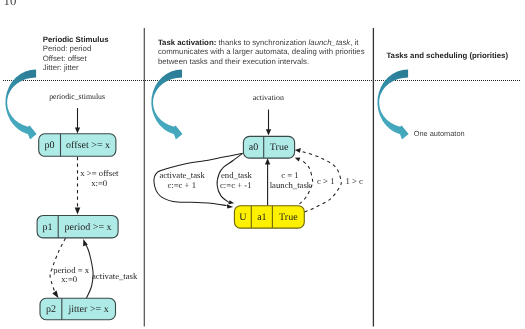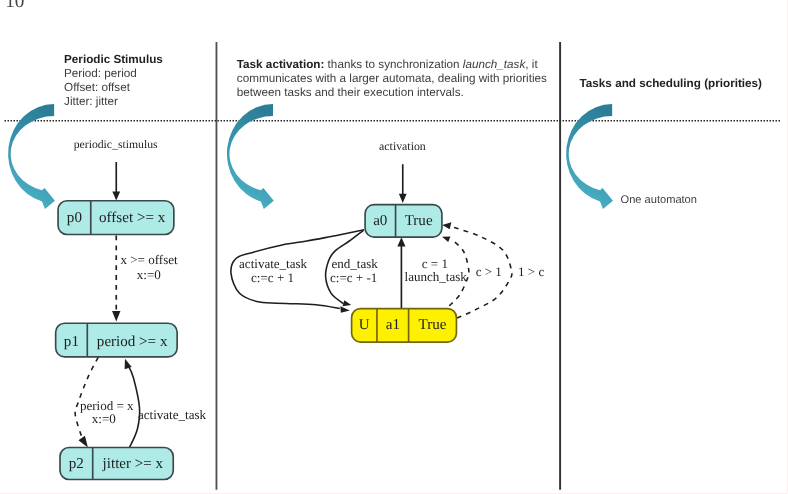--- a/index.html
+++ b/index.html
@@ -1,17 +1,17 @@
 <!DOCTYPE html>
 <html><head>
 <meta charset="utf-8">
 <style>
   html,body{margin:0;padding:0;background:#fff;}
   body{width:525px;height:329px;overflow:hidden;font-family:"Liberation Sans",sans-serif;}
-  #stage{position:relative;width:525px;height:329px;background:#fca5a5;filter:opacity(100%);}
+  #stage{position:relative;width:525px;height:329px;background:#b91c1c;filter:opacity(100%);}
   svg text{text-rendering:geometricPrecision;}
   svg{display:block;}
   .sans{font-family:"Liberation Sans",sans-serif;fill:#3d3d3d;}
   .sansb{font-family:"Liberation Sans",sans-serif;font-weight:bold;fill:#222;}
   .serif{font-family:"Liberation Serif",serif;fill:#1e1e1e;}
   .pg{font-family:"Liberation Serif",serif;fill:#444;}
 </style>
 </head>
 <body>
 

